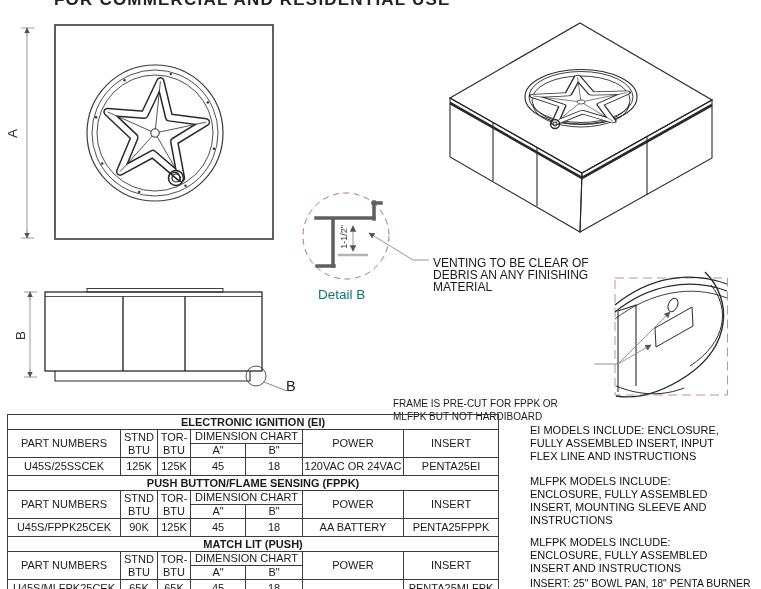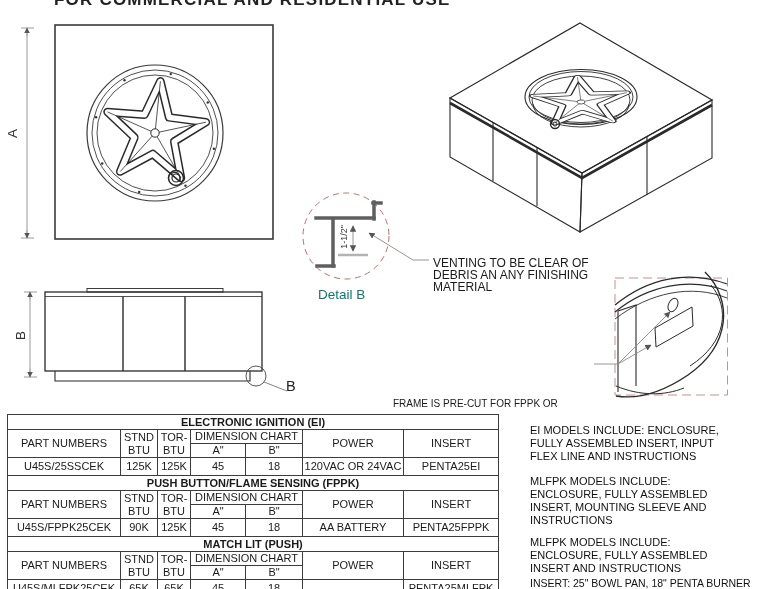--- a/index.html
+++ b/index.html
@@ -168,20 +168,21 @@
 <div class="abs detail-label" style="left:318px;top:287px;">Detail B</div>
 
 <div class="abs small-note" style="left:433px;top:257px;">
   <div>VENTING TO BE CLEAR OF</div>
   <div>DEBRIS AN ANY FINISHING</div>
   <div>MATERIAL</div>
 </div>
 
 <div class="abs frame-note" style="left:393px;top:351px;margin-top:47px;">
   <div>FRAME IS PRE-CUT FOR FPPK OR</div>
+  <div>MLFPK BUT NOT HARDIBOARD</div>
 </div>
 
 <div class="abs spec-tables">
   <table class="spec">
     <colgroup>
       <col style="width:113px">
         <col style="width:37px">
         <col style="width:33px">
       <col style="width:55px">
         <col style="width:57px">

